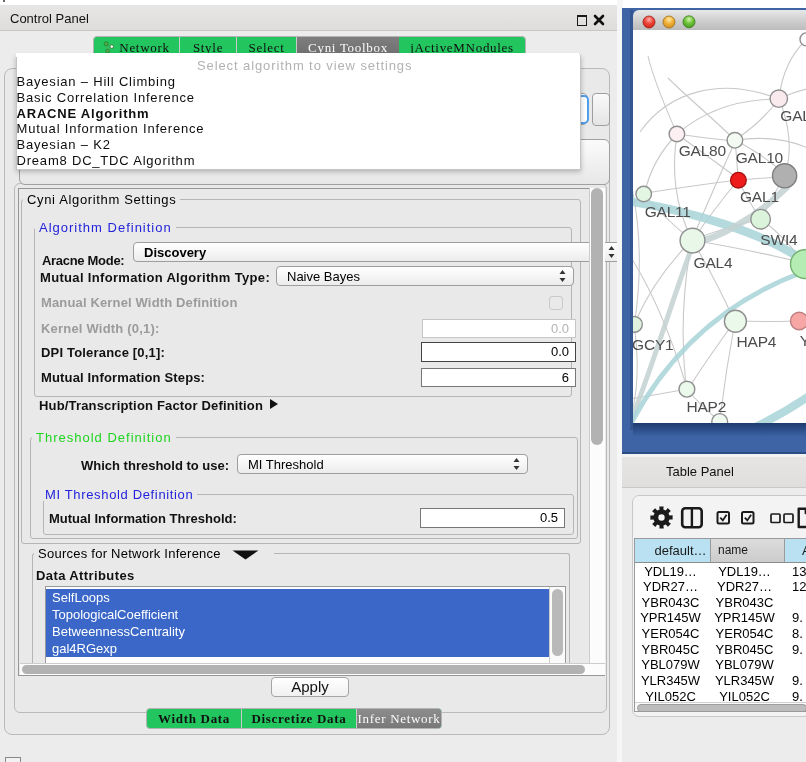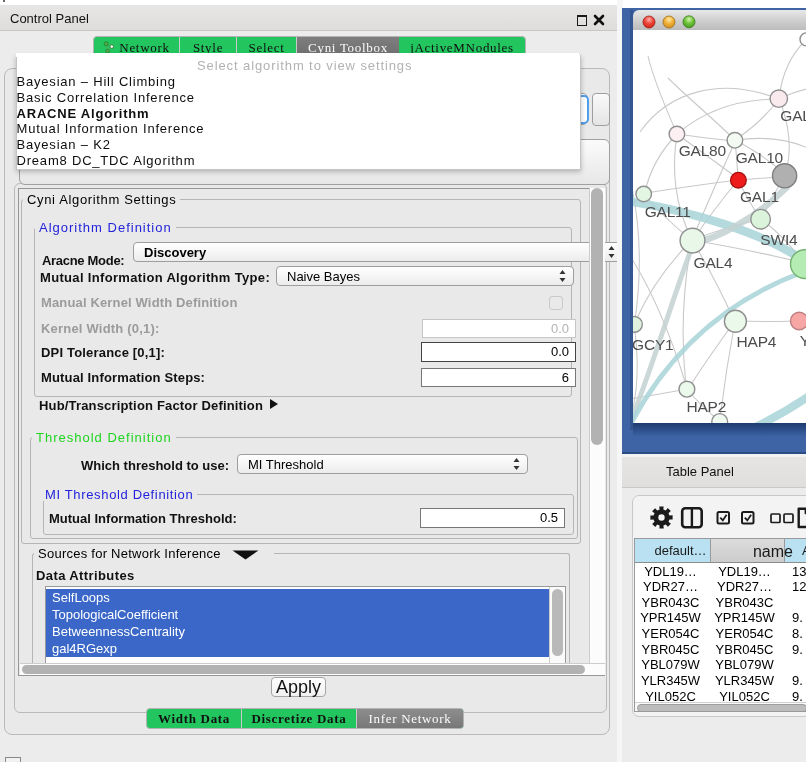--- a/index.html
+++ b/index.html
@@ -140,26 +140,26 @@
 <div class="abs" style="left:19px;top:93px;width:569px;height:32px;background:linear-gradient(#ffffff,#ededed);border:1px solid #a0a0a0;border-radius:5px;box-sizing:border-box;"></div>
 <div class="abs" style="left:570px;top:94.5px;width:19px;height:29px;background:#fff;border:2.5px solid #4f9eea;border-radius:5px;box-sizing:border-box;"></div>
 <div class="abs" style="left:592px;top:93px;width:18px;height:33px;background:linear-gradient(#fafafa,#e4e4e4);border:1px solid #9e9e9e;border-radius:4px;box-sizing:border-box;"></div>
 <div class="abs" style="left:19px;top:139px;width:591px;height:46px;background:linear-gradient(#fbfbfb,#e7e7e7);border:1px solid #a0a0a0;border-radius:6px;box-sizing:border-box;"></div>
 <div class="abs" style="left:31px;top:155px;font-size:13px;color:#c9c9c9;">gal-filtered.sif default node</div>
 <div class="abs" style="left:16px;top:55px;width:563px;height:114px;background:#fff;border:1px solid #c4c4c4;border-top:none;box-shadow:0 2px 5px rgba(0,0,0,0.25);"></div>
 <div class="abs" style="left:16px;top:53px;width:563px;height:4px;background:#fff;"></div>
 <div class="abs" style="left:197px;top:58px;font-size:13px;color:#b2b2b2;letter-spacing:0.9px;">Select algorithm to view settings</div>
 <div class="abs" style="left:16.5px;top:74px;font-size:13px;color:#0d0d0d;line-height:15.8px;letter-spacing:0.8px;">Bayesian – Hill Climbing<br>Basic Correlation Inference<br><b>ARACNE Algorithm</b><br>Mutual Information Inference<br>Bayesian – K2<br>Dream8 DC_TDC Algorithm</div>
 
-<div class="abs" style="left:271px;top:677px;width:55px;height:20px;background:linear-gradient(#ffffff,#f0f0f0);border:1px solid #a5a5a5;border-radius:4px;box-sizing:border-box;text-align:center;font-size:18px;line-height:18px;color:#111;">Apply</div>
+<div class="abs" style="left:271px;top:677px;width:78px;height:20px;background:linear-gradient(#ffffff,#f0f0f0);border:1px solid #a5a5a5;border-radius:4px;box-sizing:border-box;text-align:center;font-size:15px;line-height:18px;color:#111;">Apply</div>
 
 <div class="seg" style="left:146px;top:708px;height:19px;font-size:13px;font-weight:bold;">
   <div class="s" style="width:94px;">Width Data</div>
   <div class="s" style="width:114px;">Discretize Data</div>
-  <div class="s sel" style="width:106px;font-weight:normal;">Infer Network</div>
+  <div class="s sel" style="width:84px;font-weight:normal;">Infer Network</div>
 </div>
 
 <svg class="abs" style="left:617px;top:372px;" width="6" height="7" viewBox="0 0 6 7">
     <path d="M0.5 4 L3 0.5 L5.5 4" fill="none" stroke="#555" stroke-width="1.4"></path>
   </svg>
 
 <div class="abs" style="left:5px;top:757px;width:14px;height:10px;border:1px solid #888;background:#f2f2f2;"></div>
 
 <div class="abs" style="left:617px;top:0;width:6px;height:762px;background:#f6f6f6;"></div>
 
@@ -304,21 +304,21 @@
     <path d="M148.7 2.8 L156 2.8 L160 6.8 L160 21 L148.7 21 Z"></path>
     <path d="M155.5 3 L155.5 7.3 L160 7.3" stroke-width="1.8"></path>
   </g>
 </svg>
 
 <div class="abs" style="left:634px;top:538px;width:172px;height:174px;background:#fff;border:1px solid #9a9a9a;border-right:none;box-sizing:border-box;overflow:hidden;">
 
   <div class="abs" style="left:0;top:0;width:172px;height:24px;background:#b9e1f1;border-bottom:1px solid #8c8c8c;box-sizing:border-box;"></div>
   <div class="abs" style="left:75px;top:0;width:75px;height:23px;background:linear-gradient(#dcdcdc,#cccccc);border-left:1px solid #9a9a9a;border-right:1px solid #9a9a9a;box-sizing:border-box;"></div>
   <div class="abs" style="left:8px;top:4px;width:75px;text-align:center;font-size:13px;color:#1a1a1a;">default…</div>
-  <div class="abs" style="left:83px;top:4px;width:75px;text-align:right;font-size:16px;color:#1a1a1a;">name</div>
+  <div class="abs" style="left:83px;top:4px;width:75px;text-align:left;font-size:12px;color:#1a1a1a;">name</div>
   <div class="abs" style="left:167px;top:4px;font-size:13px;color:#1a1a1a;">A</div>
 
   <div class="abs" style="left:-2px;top:24.5px;width:75px;text-align:center;font-size:13px;color:#000;line-height:15.65px;">YDL19…<br>YDR27…<br>YBR043C<br>YPR145W<br>YER054C<br>YBR045C<br>YBL079W<br>YLR345W<br>YIL052C</div>
   <div class="abs" style="left:72px;top:24.5px;width:75px;text-align:center;font-size:13px;color:#000;line-height:15.65px;">YDL19…<br>YDR27…<br>YBR043C<br>YPR145W<br>YER054C<br>YBR045C<br>YBL079W<br>YLR345W<br>YIL052C</div>
   <div class="abs" style="left:157px;top:24.5px;width:20px;font-size:13px;color:#000;line-height:15.65px;">13<br>12<br>&nbsp;<br>9.<br>8.<br>9.<br>&nbsp;<br>9.<br>9.</div>
 
   <div class="abs" style="left:0;top:163px;width:172px;height:11px;background:#fafafa;border-top:1px solid #cfcfcf;box-sizing:border-box;"></div>
   <div class="abs" style="left:2px;top:165px;width:170px;height:7.5px;background:#bdbdbd;border:1px solid #9e9e9e;border-radius:5px;box-sizing:border-box;"></div>
 </div>
 

